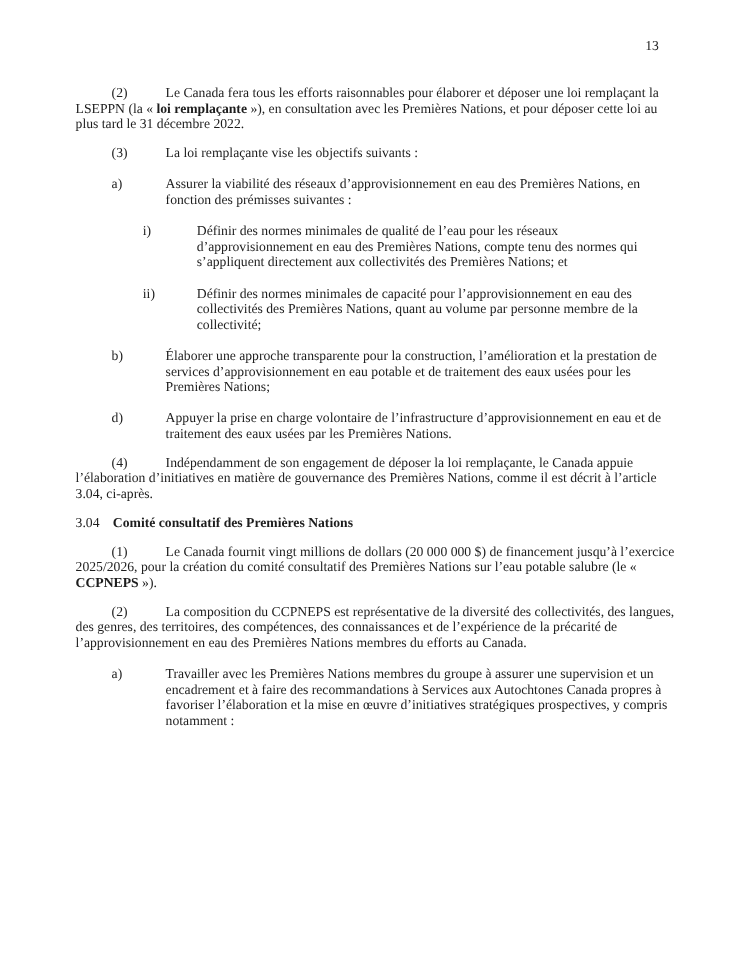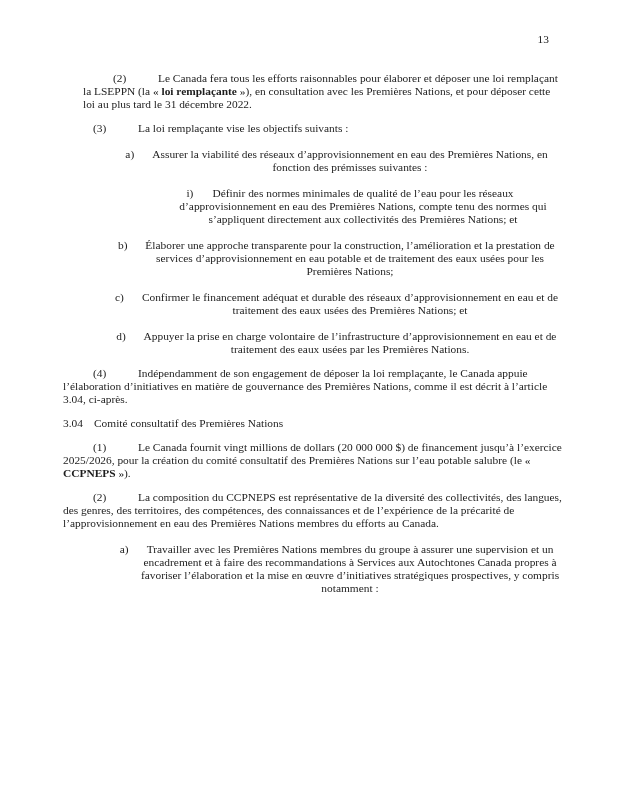--- a/index.html
+++ b/index.html
@@ -16,53 +16,53 @@
     font-size: 11.4px;
     line-height: 13px;
     color: #1d1d1d;
     padding: 33px 62px 0 63px;
   }
   .page-number {
     text-align: right;
     padding-right: 13px;
   }
   p.para { margin: 11px 0 0 0; }
-  p.first { margin-top: 26px; margin-left: 20px; }
+  p.first { margin-top: 26px; }
   
   p.pnum { text-indent: 30px; }
   p.pnum .num { display: inline-block; width: 45px; text-indent: 0; }
   
   p.head .num { display: inline-block; width: 31px; font-family: Liberation Serif, serif; }
-  p.head .ttl { font-weight: normal; }
+  p.head .ttl { font-weight: bold; }
   
-  p.list { margin-top: 13px; padding-left: 45px; text-indent: -45px; text-align: center; }
+  p.list { margin-top: 13px; padding-left: 45px; text-indent: -45px; }
   p.list .lbl { display: inline-block; width: 45px; text-indent: 0; }
   p.la { margin-left: 30px; }
   p.li { margin-left: 56px; }
   b { font-weight: bold; }
 </style>
 </head>
 <body>
 
 <div class="page">
 
   <div class="page-number">13</div>
 
   <p class="para pnum first"><span class="num">(2)</span><span class="txt"><span>Le Canada fera tous les efforts raisonnables pour élaborer et déposer une loi remplaçant la LSEPPN (la « </span><b>loi remplaçante</b><span> »), en consultation avec les Premières Nations, et pour déposer cette loi au plus tard le 31 décembre 2022.</span></span></p>
 
   <p class="para pnum"><span class="num">(3)</span><span class="txt">La loi remplaçante vise les objectifs suivants :</span></p>
 
   <p class="para list la"><span class="lbl">a)</span><span class="txt">Assurer la viabilité des réseaux d’approvisionnement en eau des Premières Nations, en fonction des prémisses suivantes :</span></p>
 
   <p class="para list li"><span class="lbl">i)</span><span class="txt">Définir des normes minimales de qualité de l’eau pour les réseaux d’approvisionnement en eau des Premières Nations, compte tenu des normes qui s’appliquent directement aux collectivités des Premières Nations; et</span></p>
 
+  <p class="para list li"><span class="lbl">ii)</span><span class="txt">Définir des normes minimales de capacité pour l’approvisionnement en eau des collectivités des Premières Nations, quant au volume par personne membre de la collectivité;</span></p>
 
   <p class="para list la"><span class="lbl">b)</span><span class="txt">Élaborer une approche transparente pour la construction, l’amélioration et la prestation de services d’approvisionnement en eau potable et de traitement des eaux usées pour les Premières Nations;</span></p>
 
-  <p class="para list la"><span class="lbl">c)</span><span class="txt">Confirmer le financement adéquat et durable des réseaux d’approvisionnement en eau et de traitement des eaux usées des Premières Nations; et</span></p>
 
   <p class="para list la"><span class="lbl">d)</span><span class="txt">Appuyer la prise en charge volontaire de l’infrastructure d’approvisionnement en eau et de traitement des eaux usées par les Premières Nations.</span></p>
 
   <p class="para pnum"><span class="num">(4)</span><span class="txt">Indépendamment de son engagement de déposer la loi remplaçante, le Canada appuie l’élaboration d’initiatives en matière de gouvernance des Premières Nations, comme il est décrit à l’article 3.04, ci-après.</span></p>
 
   <p class="para head"><span class="num">3.04</span><span class="ttl">Comité consultatif des Premières Nations</span></p>
 
   <p class="para pnum"><span class="num">(1)</span><span class="txt"><span>Le Canada fournit vingt millions de dollars (20 000 000 $) de financement jusqu’à l’exercice 2025/2026, pour la création du comité consultatif des Premières Nations sur l’eau potable salubre (le « </span><b>CCPNEPS</b><span> »).</span></span></p>
 
   <p class="para pnum"><span class="num">(2)</span><span class="txt">La composition du CCPNEPS est représentative de la diversité des collectivités, des langues, des genres, des territoires, des compétences, des connaissances et de l’expérience de la précarité de l’approvisionnement en eau des Premières Nations membres du efforts au Canada.</span></p>

